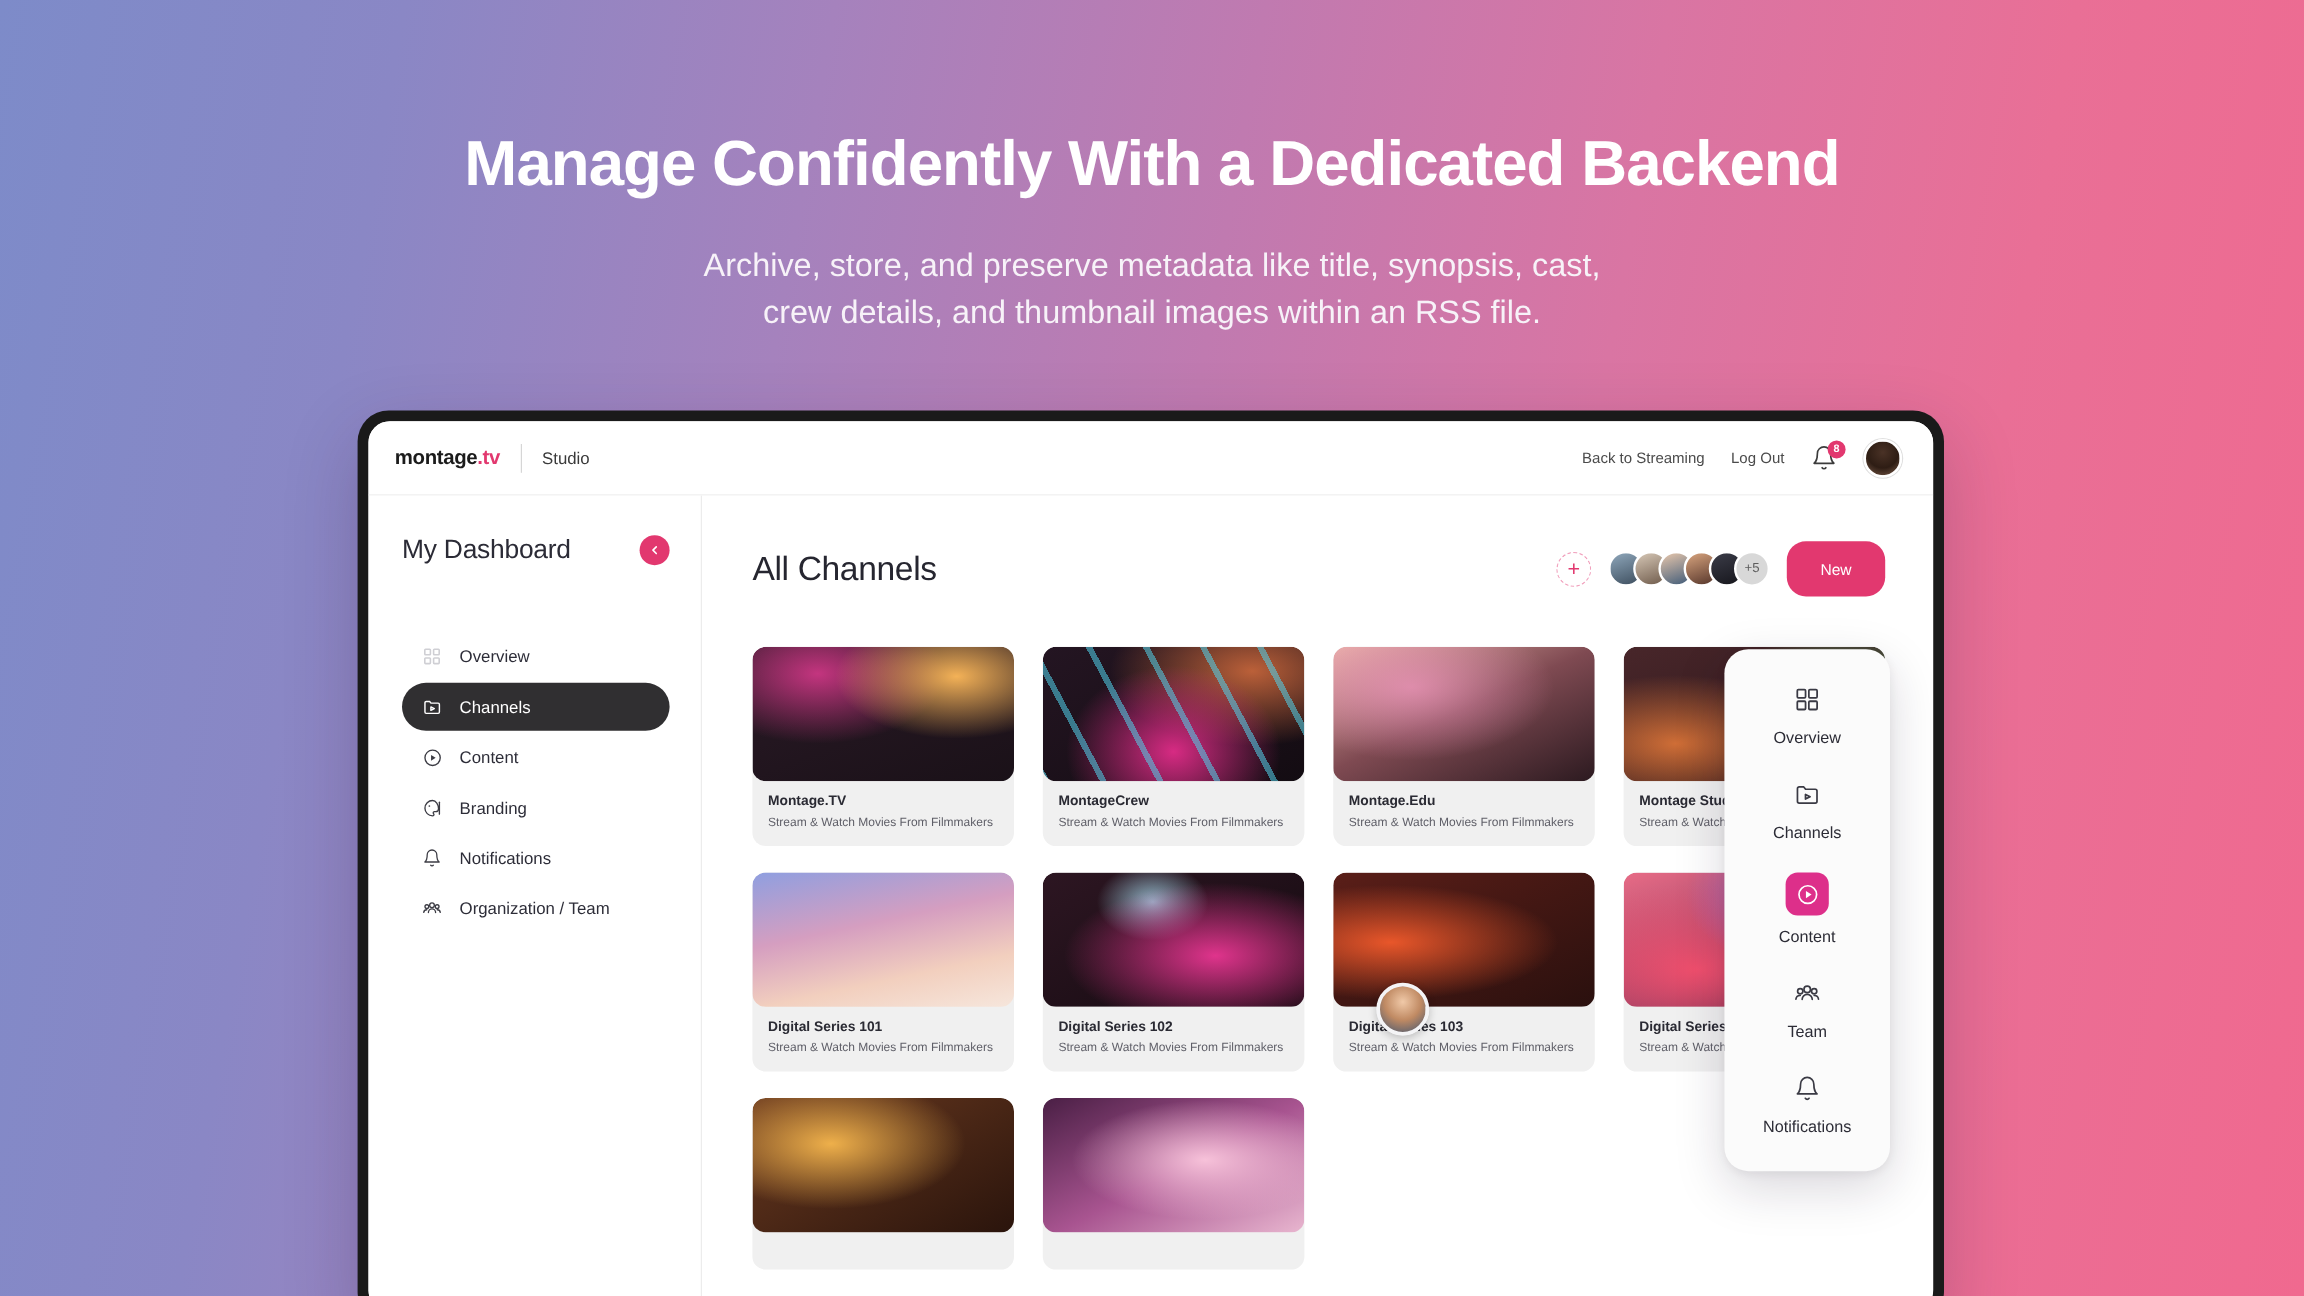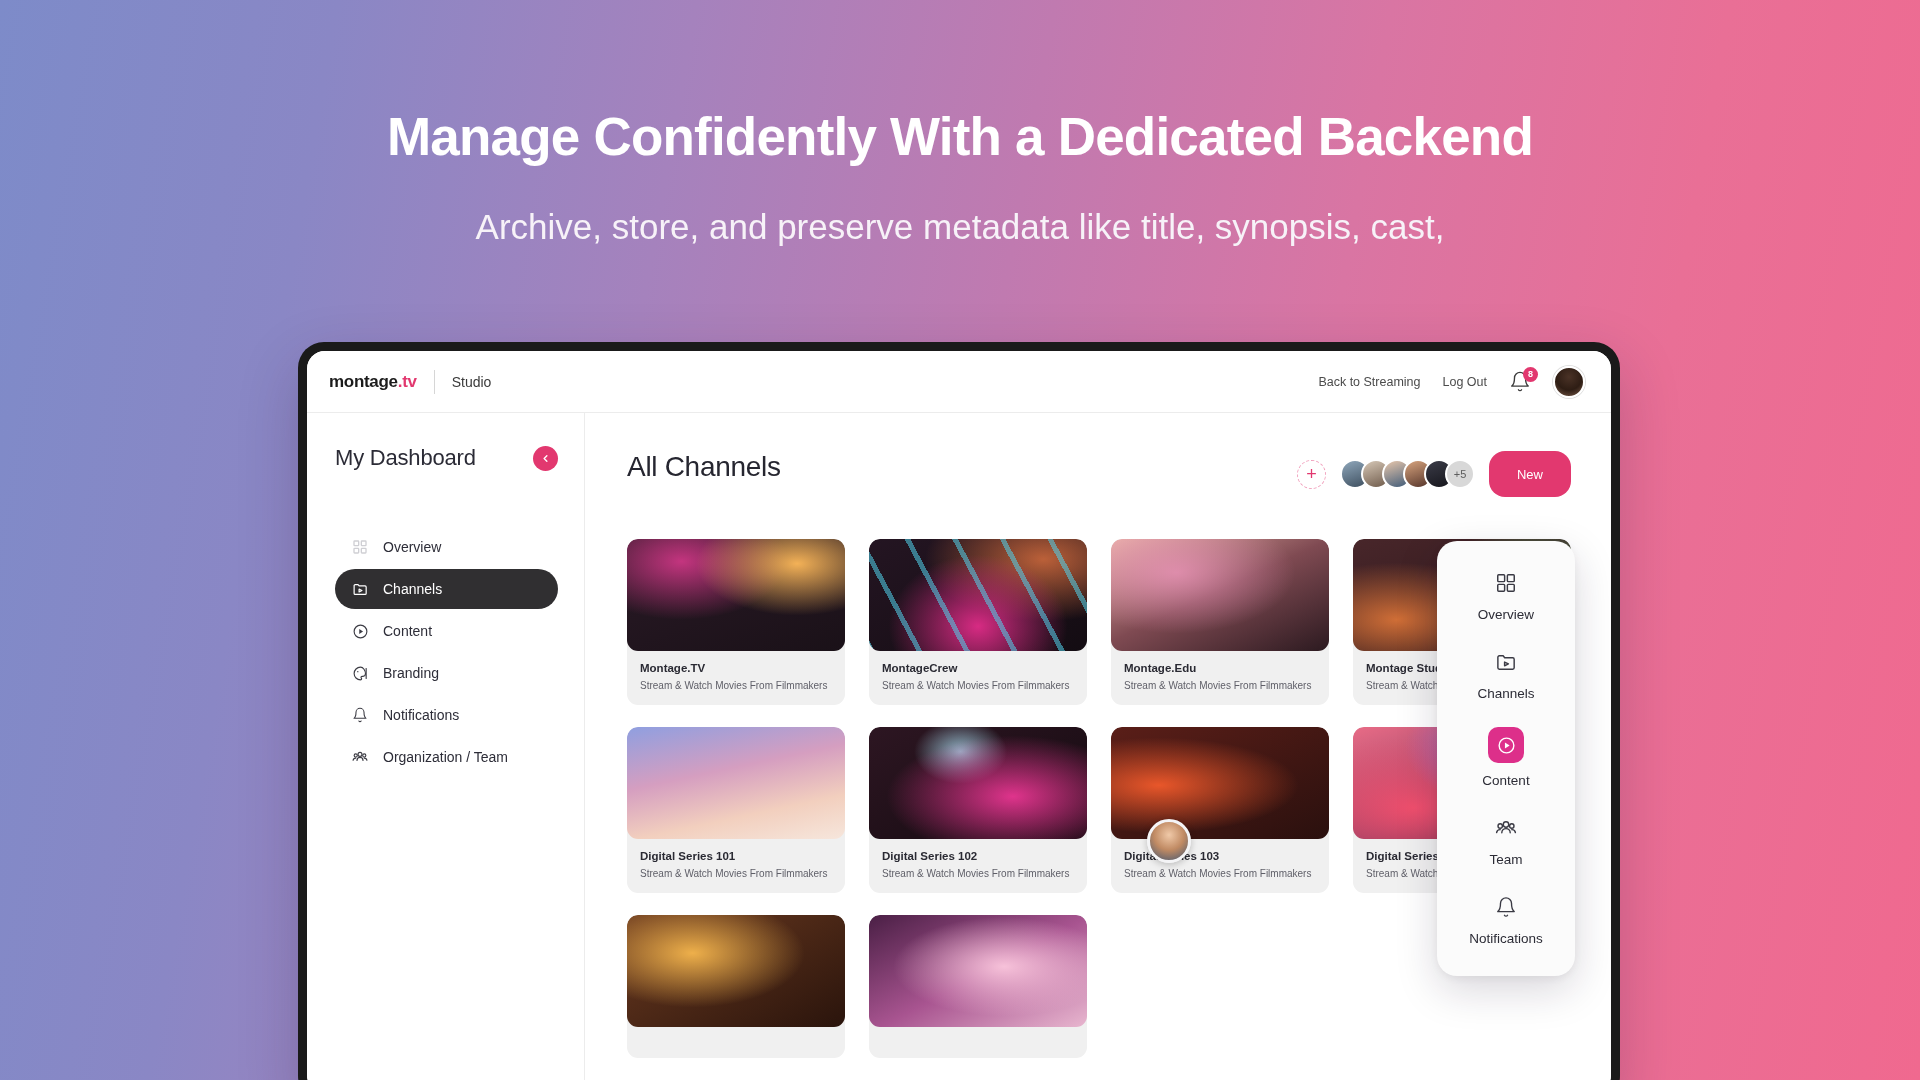--- a/index.html
+++ b/index.html
@@ -31,21 +31,21 @@
   }
   .hero-title {
     font-size: 53px;
     font-weight: 700;
     color: #ffffff;
     letter-spacing: -0.8px;
     line-height: 1.1;
   }
   .hero-sub {
     margin-top: 36px;
-    font-size: 35px;
+    font-size: 27px;
     font-weight: 400;
     color: #f7f2f8;
     line-height: 1.42;
   }
 
   
   .device {
     position: absolute;
     left: 298px;
     top: 342px;
@@ -196,20 +196,21 @@
   .main {
     flex: 1;
     padding: 38px 40px 0 42px;
     min-width: 0;
     position: relative;
     overflow: hidden;
     background: #fff;
   }
   .main-head {
     display: flex;
+    align-items: center;
   }
   .page-title {
     font-size: 28px;
     color: #262630;
     font-weight: 400;
     letter-spacing: -0.3px;
   }
   .head-right {
     margin-left: auto;
     display: flex;
@@ -398,20 +399,21 @@
 
   svg { display: block; }
 </style>
 </head>
 <body>
 
 <section class="hero">
   <h1 class="hero-title">Manage Confidently With a Dedicated Backend</h1>
   <p class="hero-sub">
     <span>Archive, store, and preserve metadata like title, synopsis, cast,</span><br>
+    <span>crew details, and thumbnail images within an RSS file.</span>
   </p>
 </section>
 
 <div class="device">
   <div class="screen">
 
     <header class="topbar">
       <div class="brand">
         <span class="brand-logo"><span>montage</span><span class="dot">.tv</span></span>
         <span class="brand-divider"></span>

